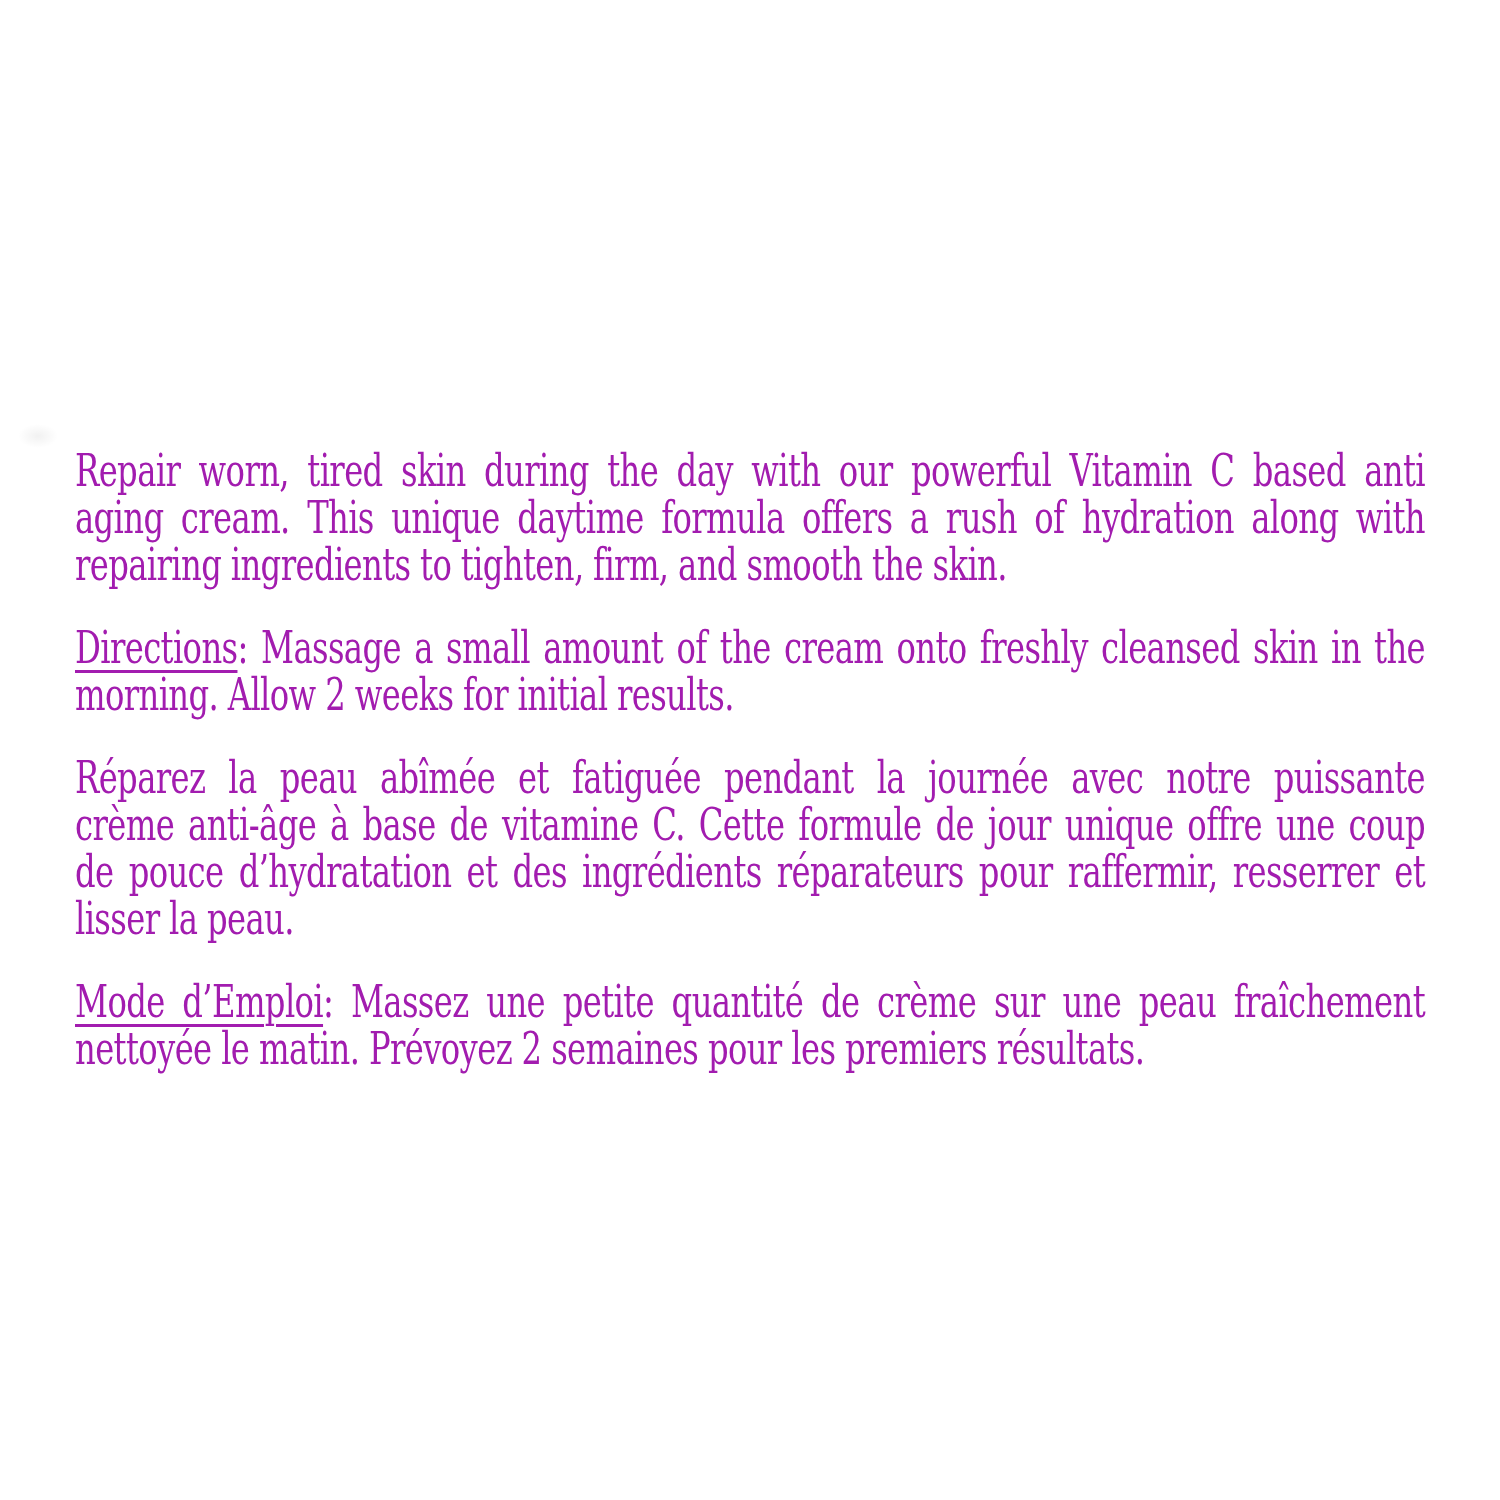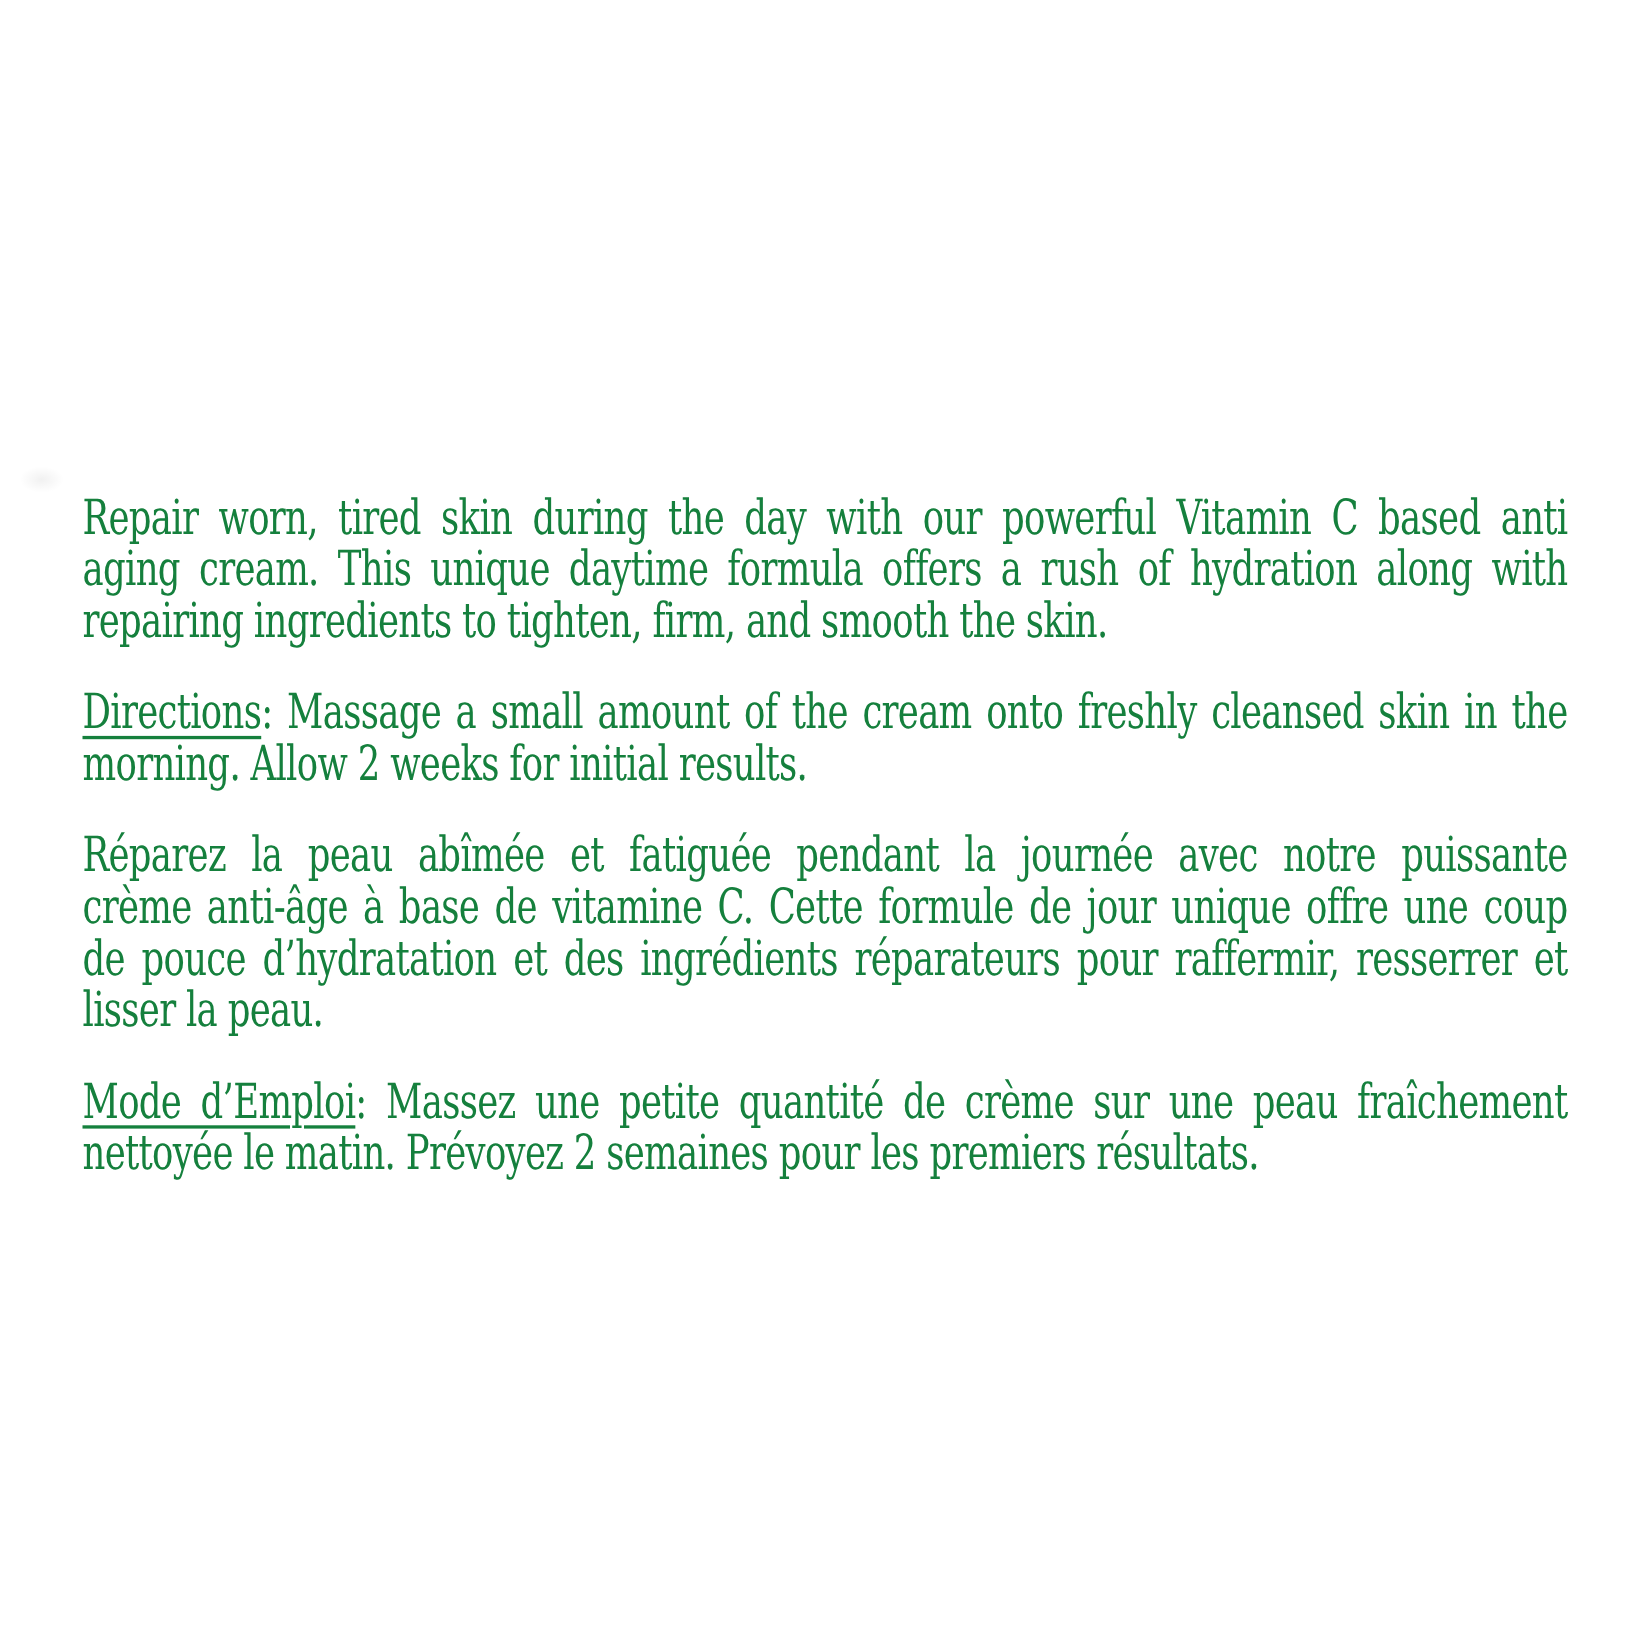--- a/index.html
+++ b/index.html
@@ -9,21 +9,21 @@
     height: 1500px;
     background: #ffffff;
     overflow: hidden;
   }
   .page {
     position: relative;
     width: 1500px;
     height: 1500px;
     background: #ffffff;
     font-family: "DejaVu Serif", "Liberation Serif", serif;
-    color: #15803d;
+    color: #a21caf;
   }
   
   .text-block {
     position: absolute;
     left: 75px;
     top: 447px;
     width: 1840px;               
     transform: scaleX(0.7337);
     transform-origin: 0 0;
     font-size: 44px;

